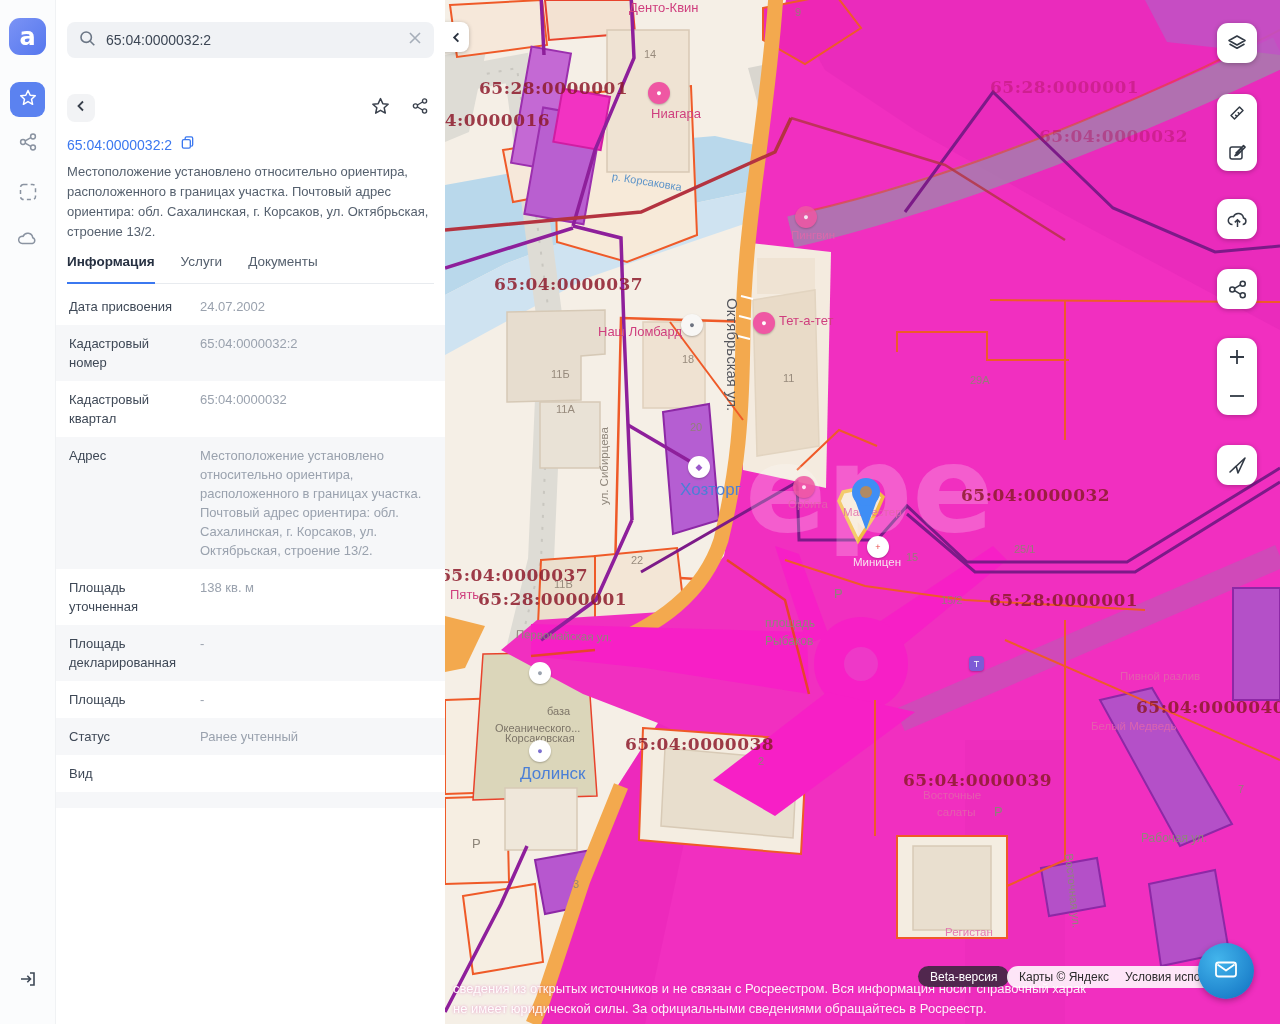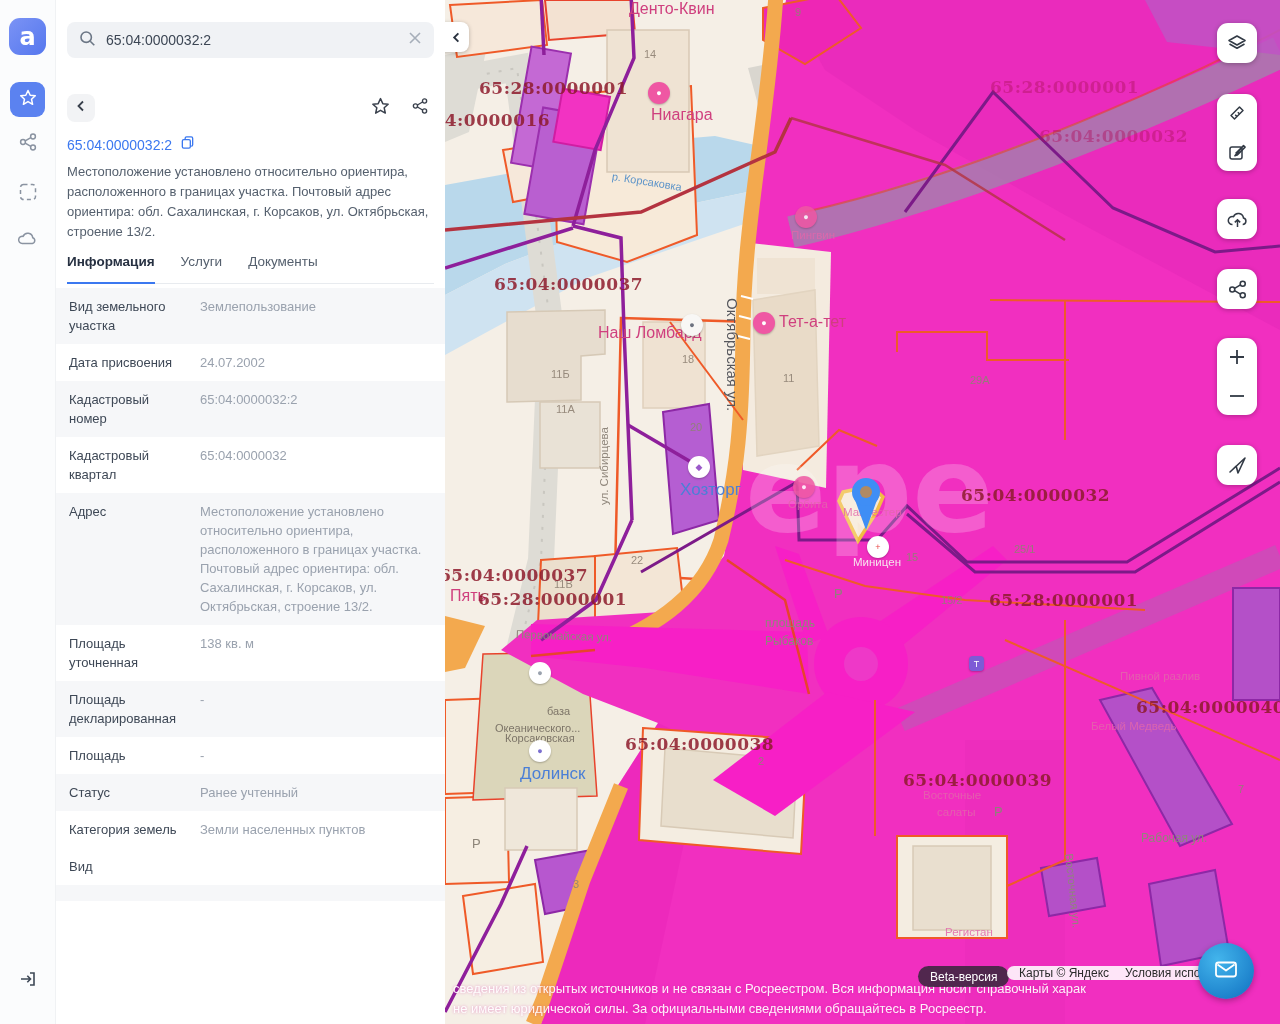--- a/index.html
+++ b/index.html
@@ -52,21 +52,21 @@
   #map svg.base { position:absolute; left:0; top:0; }
   #map-labels { position:absolute; left:0; top:0; width:835px; height:1024px; pointer-events:none; }
   .ml { position:absolute; white-space:nowrap; transform-origin:0 0; }
   .ml.q  { font-family:"DejaVu Serif",serif; font-weight:bold; font-size:17px; color:#8e1b2c; opacity:.85; letter-spacing:.5px; }
   .ml.qf { font-family:"DejaVu Serif",serif; font-weight:bold; font-size:17px; color:#b0135f; opacity:.45; letter-spacing:.5px; }
   .ml.h  { font-size:11px; color:#8f8274; opacity:.9; }
   .ml.s  { font-size:15px; color:#55565c; }
   .ml.sm { font-size:11.5px; color:#8f867b; }
   .ml.sm2{ font-size:12px;  color:#8f867b; }
   .ml.w  { font-size:11px;  color:#5d94c9; }
-  .ml.poi { font-size:16px; color:#cf3f7e; }
+  .ml.poi { font-size:13px; color:#cf3f7e; }
   .ml.poif{ font-size:11.5px; color:#e267ab; opacity:.85; }
   .ml.poib{ font-size:17px; color:#4b7fd6; }
   .ml.poig{ font-size:11px;  color:#7d7568; }
   .ml.poiw{ font-size:11.5px; color:#f7e3ee; }
   .ml.p  { font-size:13px; color:#8c8478; }
   .ml.wm { font-size:120px; font-weight:bold; color:#fff; opacity:.22; font-family:"DejaVu Sans",sans-serif; }
   .poi-ic { position:absolute; width:22px; height:22px; border-radius:50%; display:flex;
     align-items:center; justify-content:center; font-size:9px; box-shadow:0 1px 2px rgba(0,0,0,.25); }
   .poi-ic.sq { width:15px; height:15px; border-radius:4px; font-size:9px; }
   #pin { position:absolute; left:397px; top:474px; }
@@ -76,21 +76,21 @@
     justify-content:flex-end; padding-right:6px; cursor:pointer; }
   #ctrl { position:absolute; right:23px; top:0; width:40px; }
   .mbtn { position:absolute; left:0; width:40px; background:#fff; border-radius:11px;
     box-shadow:0 1px 5px rgba(0,0,0,.28); display:flex; flex-direction:column;
     align-items:center; justify-content:space-around; cursor:pointer; }
   .mbtn svg { display:block; }
 
   .beta-pill { position:absolute; left:473px; top:966px; height:21px; border-radius:11px;
     background:rgba(45,38,52,.82); color:#fff; font-size:12px; display:flex; align-items:center;
     padding:0 12px; }
-  .attr-bar { position:absolute; left:562px; top:966px; height:14px; border-radius:11px;
+  .attr-bar { position:absolute; left:562px; top:966px; height:22px; border-radius:11px;
     background:rgba(255,255,255,.88); color:#2b2b2b; font-size:12px; display:flex;
     align-items:center; padding:0 12px; white-space:nowrap; }
   .attr-bar .terms { margin-left:16px; }
   .disc { position:absolute; left:8px; width:900px; color:#fff; opacity:.92; font-size:13px;
     white-space:nowrap; text-shadow:0 0 3px rgba(214,31,164,.5); }
   .chat-btn { position:absolute; left:753px; top:943px; width:56px; height:56px; border-radius:50%;
     background:radial-gradient(circle at 35% 30%, #43b5ec, #0f6fc0); box-shadow:0 2px 6px rgba(0,0,0,.3);
     display:flex; align-items:center; justify-content:center; cursor:pointer; }
 </style>
 </head>
@@ -197,24 +197,20 @@
 
     <div class="p-desc">Местоположение установлено относительно ориентира, расположенного в границах участка. Почтовый адрес ориентира: обл. Сахалинская, г. Корсаков, ул. Октябрьская, строение 13/2.</div>
 
     <div class="tabs">
       <div class="tab active">Информация</div>
       <div class="tab">Услуги</div>
       <div class="tab">Документы</div>
     </div>
 
     <div class="itable">
-        <div class="trow alt">
-          <div class="tlabel">Вид земельного участка</div>
-          <div class="tvalue">Землепользование</div>
-        </div>
         <div class="trow">
           <div class="tlabel">Дата присвоения</div>
           <div class="tvalue">24.07.2002</div>
         </div>
         <div class="trow alt">
           <div class="tlabel">Кадастровый номер</div>
           <div class="tvalue">65:04:0000032:2</div>
         </div>
         <div class="trow">
           <div class="tlabel">Кадастровый квартал</div>
@@ -232,24 +228,20 @@
           <div class="tlabel">Площадь декларированная</div>
           <div class="tvalue">-</div>
         </div>
         <div class="trow">
           <div class="tlabel">Площадь</div>
           <div class="tvalue">-</div>
         </div>
         <div class="trow alt">
           <div class="tlabel">Статус</div>
           <div class="tvalue">Ранее учтенный</div>
-        </div>
-        <div class="trow">
-          <div class="tlabel">Категория земель</div>
-          <div class="tvalue">Земли населенных пунктов</div>
         </div>
         <div class="trow">
           <div class="tlabel">Вид</div>
           <div class="tvalue"></div>
         </div>
         <div class="trow alt filler"></div>
       </div>
   </div>
 
   <div id="map">

